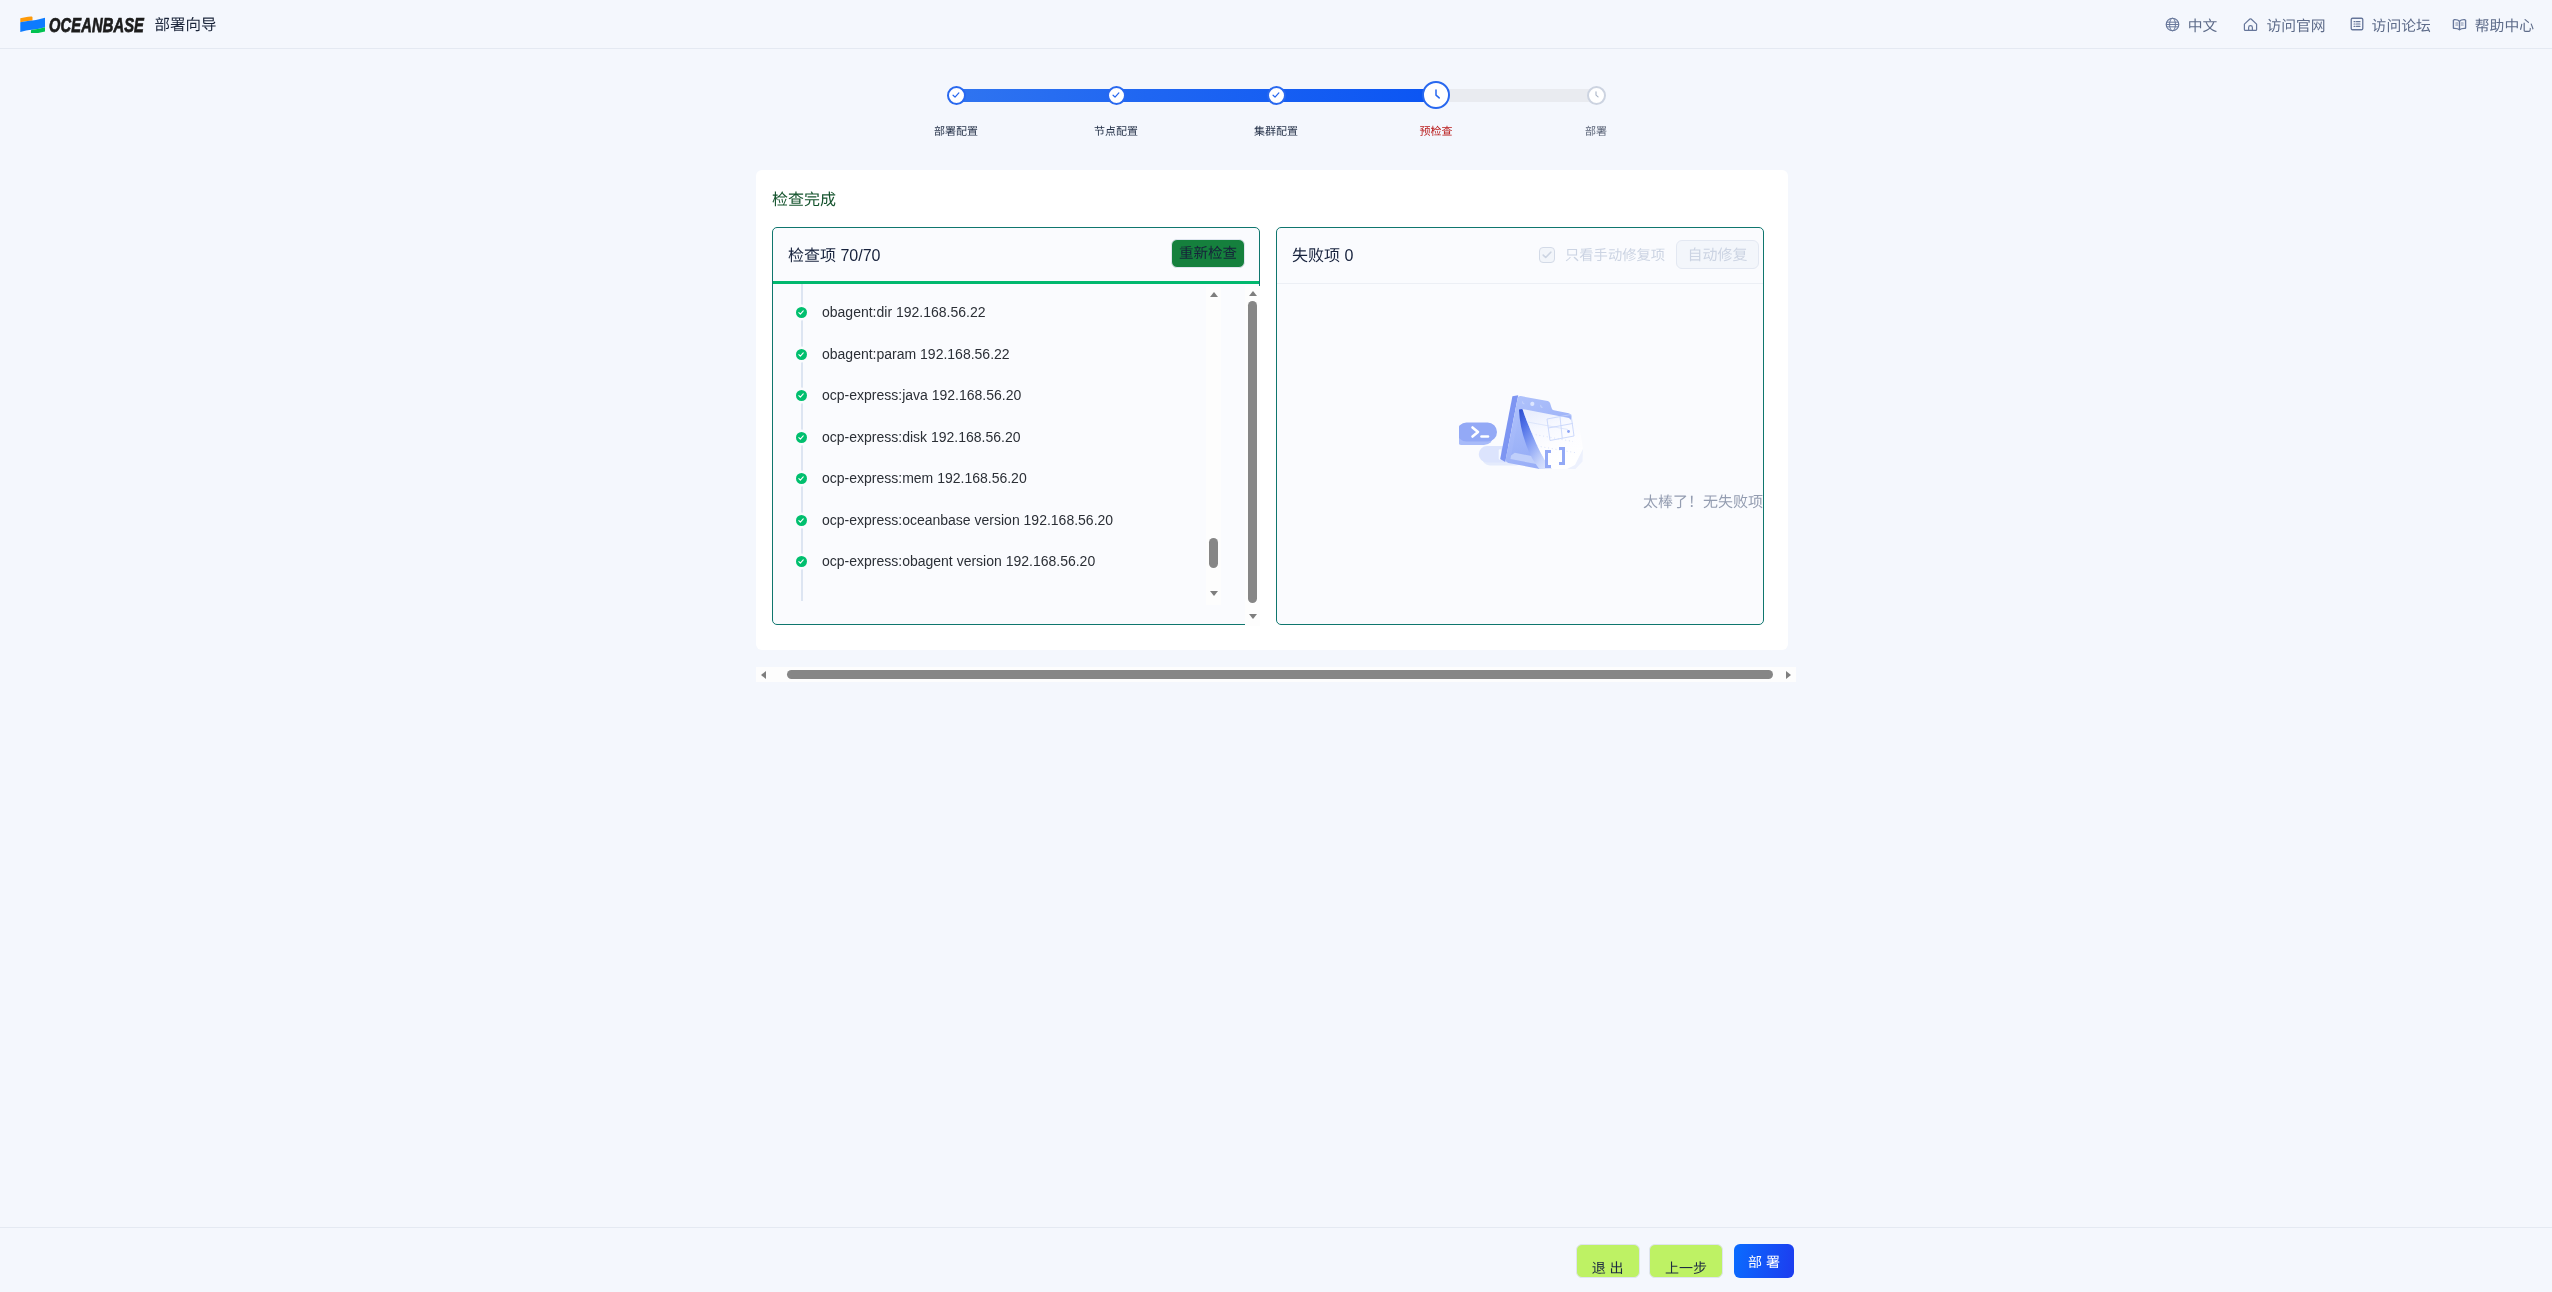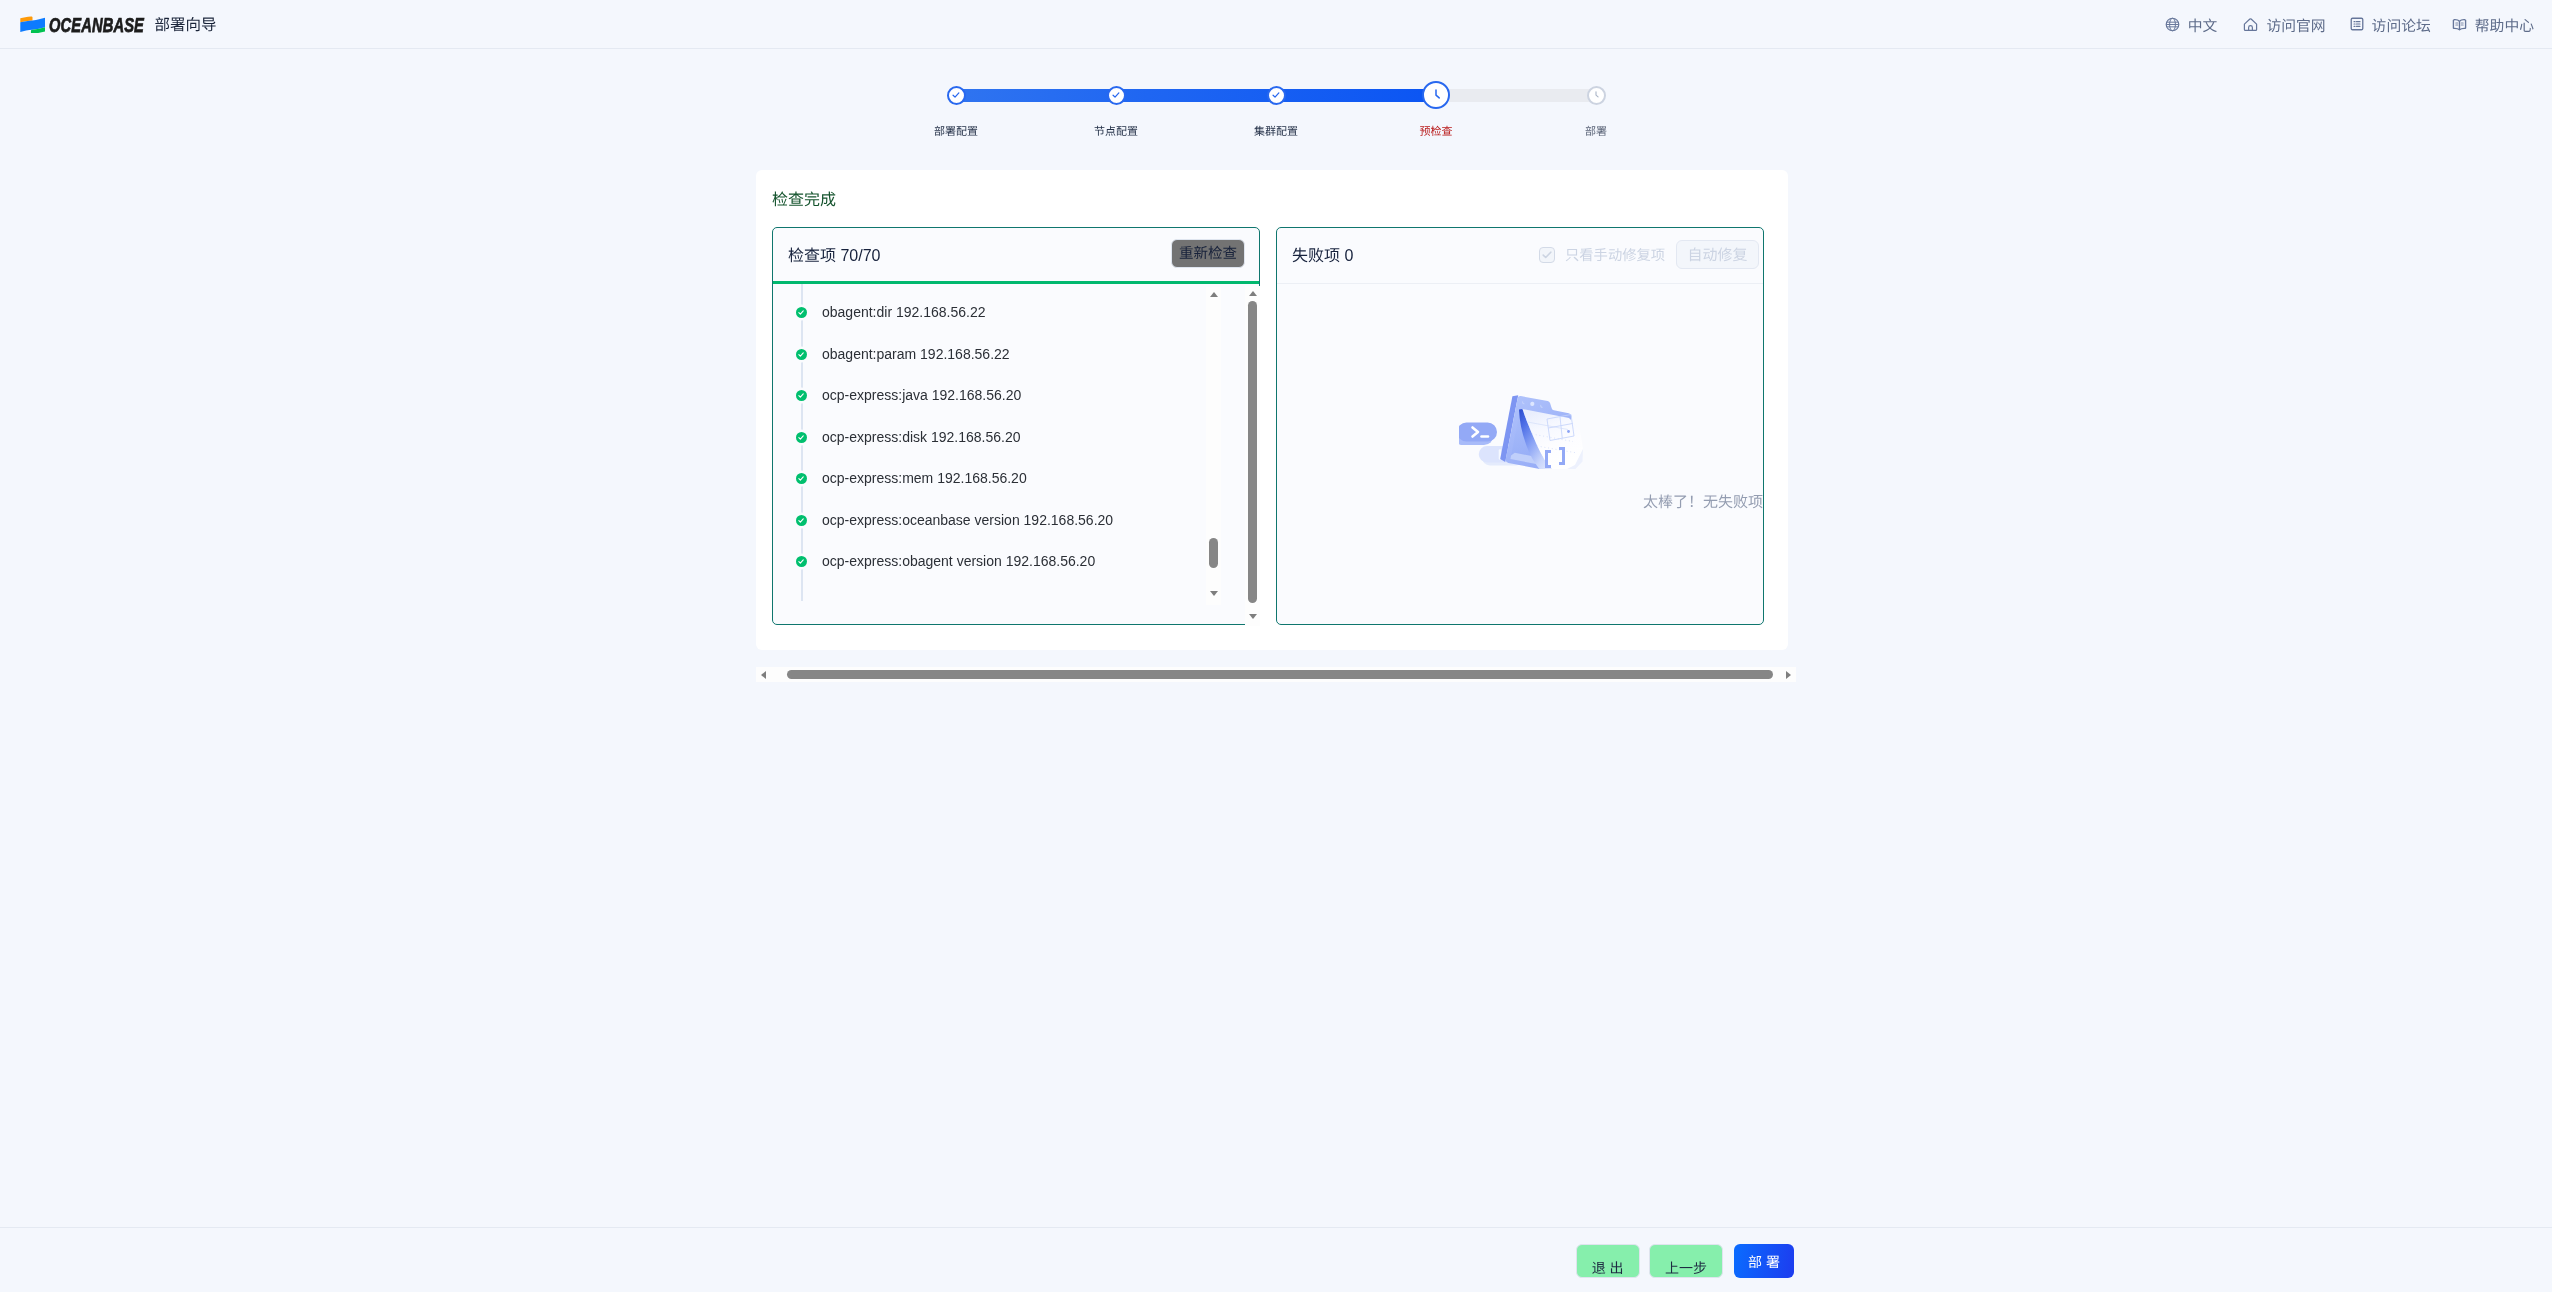--- a/index.html
+++ b/index.html
@@ -64,21 +64,21 @@
   .panels { position:absolute; left:16px; top:57px; width:1000px; height:398px; display:flex; }
   .panel {
     width:488px; background:#fafbfe; border:1px solid #0f766e; border-radius:5px;
     position:relative; overflow:hidden;
   }
   .panel.right { margin-left:16px; }
   .panel-head { position:absolute; left:0; top:0; right:0; height:55px; }
   .panel-head .ttl { position:absolute; left:15px; top:19px; font-size:16px; color:#16213c; white-space:nowrap; line-height:17px; }
   .btn-recheck {
     position:absolute; left:398px; top:11px; width:74px; height:29px; padding:0;
-    border:1px solid #dfe5ef; border-radius:6px; background:#737373; color:#17213a;
+    border:1px solid #dfe5ef; border-radius:6px; background:#15803d; color:#17213a;
     font-size:14.5px; line-height:27px; cursor:pointer; font-family:inherit; text-align:center;
   }
   .btn-autofix {
     position:absolute; left:399px; top:12px; width:83px; height:29px; padding:0;
     border:1px solid #e3e8f2; border-radius:6px; background:#f3f6fb; color:#ccd4e3;
     font-size:15px; line-height:27px; cursor:not-allowed; font-family:inherit; text-align:center;
   }
   .chk-wrap { position:absolute; left:262px; top:19px; display:flex; align-items:center; }
   .chk-box { width:16px; height:16px; border:1px solid #d3dae7; border-radius:4px; background:#f2f5fa; position:relative; margin-right:10px; }
   .chk-box svg { position:absolute; left:1px; top:1px; display:block; }
@@ -115,21 +115,21 @@
   .empty-art { position:absolute; left:50%; top:111px; transform:translateX(-50%); margin-left:1px; }
   .empty-text { position:absolute; left:0; right:0; top:209px; text-align:right; font-size:15px; color:#949db1; line-height:17px; }
 
   
   .footer {
     position:absolute; left:0; top:1227px; width:2552px; height:65px;
     border-top:1px solid #e4e9f2; background:#f4f7fd;
   }
   .fbtns { position:absolute; right:758px; top:16px; display:flex; align-items:center; }
   .fbtn { height:34px; padding:12px 15px; border-radius:6px; font-size:14px; cursor:pointer; margin-left:9.5px;
-          border:1px solid #dfe4ee; background:#86efac; color:#1e2b42; font-family:inherit; white-space:nowrap; }
+          border:1px solid #dfe4ee; background:#bef264; color:#1e2b42; font-family:inherit; white-space:nowrap; }
   .fbtn:first-child { margin-left:0; }
   .fbtn.primary { background:linear-gradient(100deg,#0a6cff 0%,#1d3cef 100%); color:#fff; border:none; padding:0 14px; margin-left:11px; }
 </style>
 </head>
 <body>
 
 <div class="app">
 
   <div class="header">
     <div class="brand">

